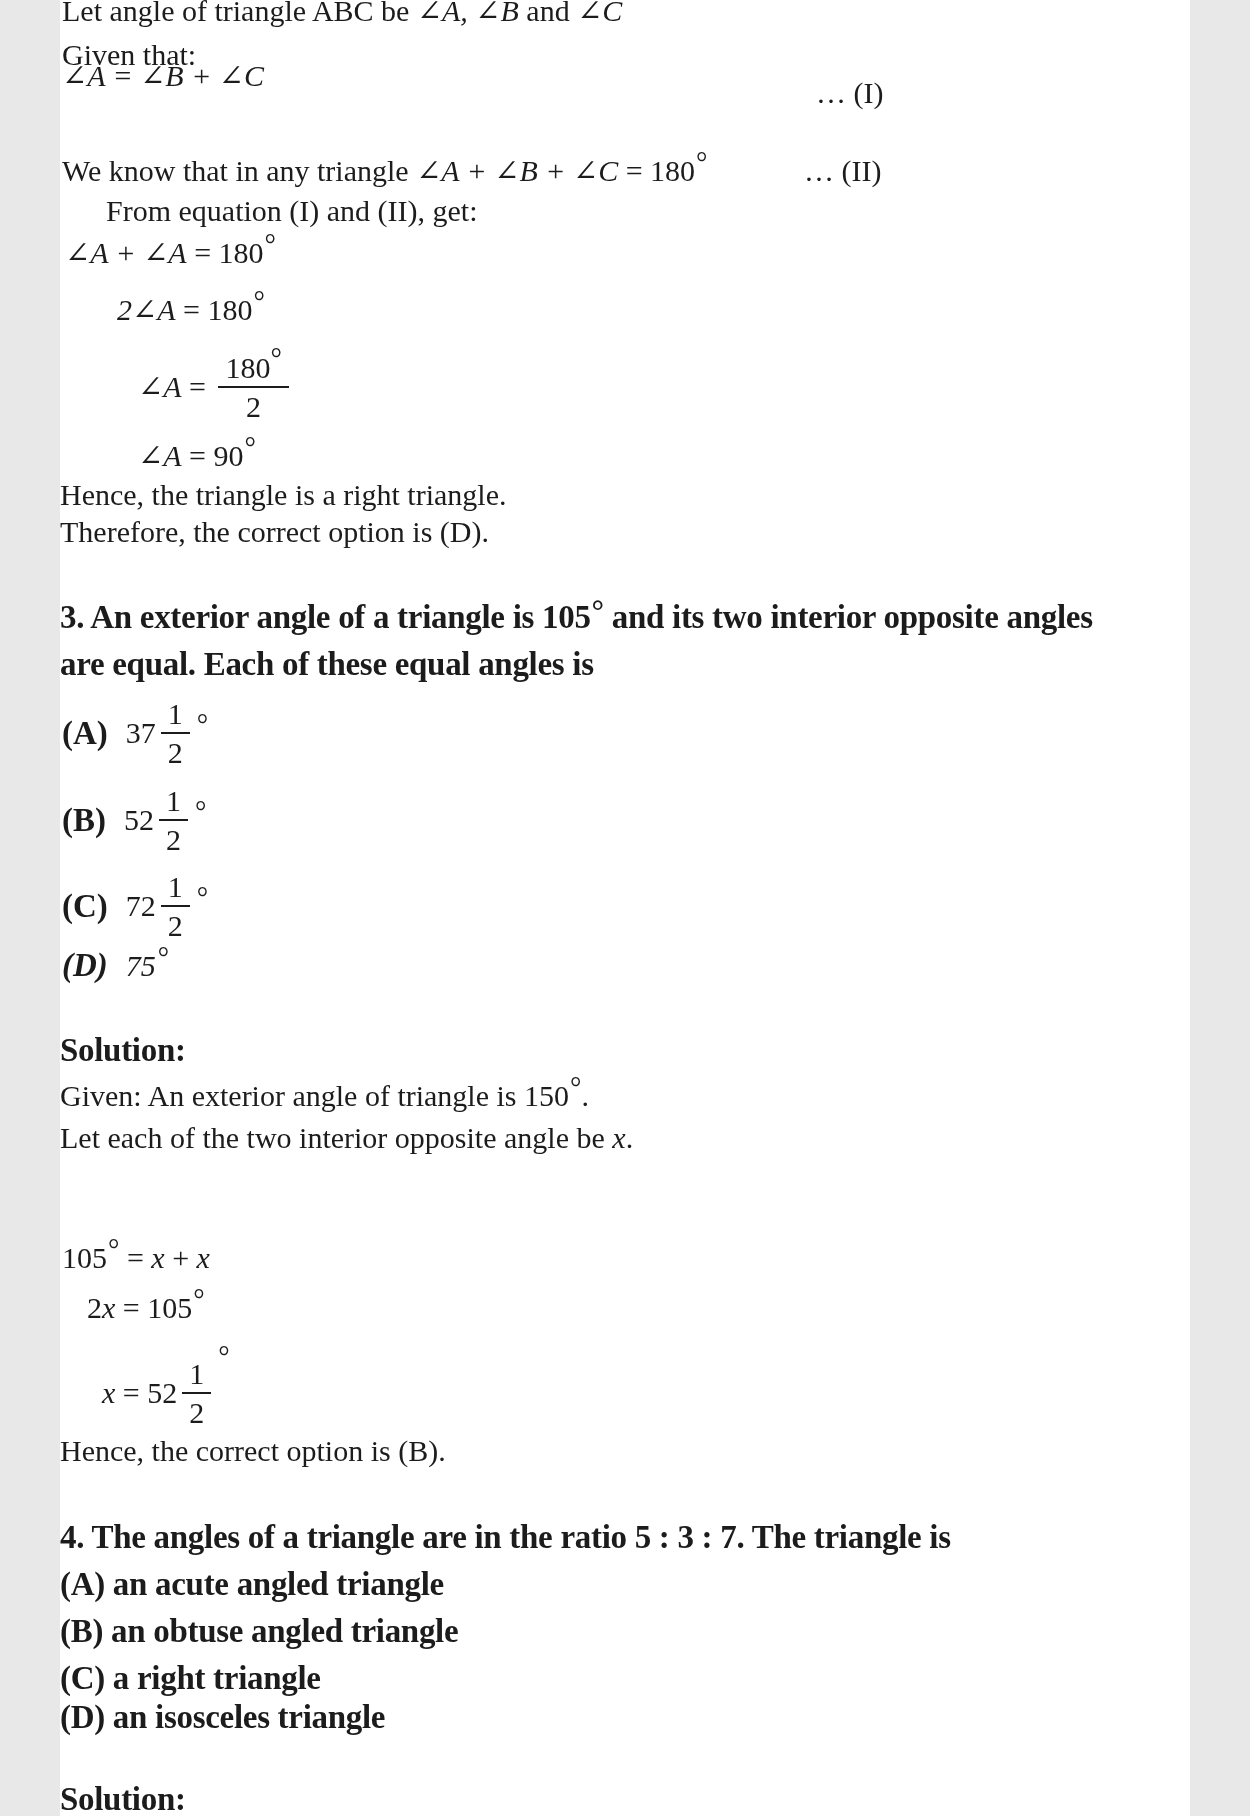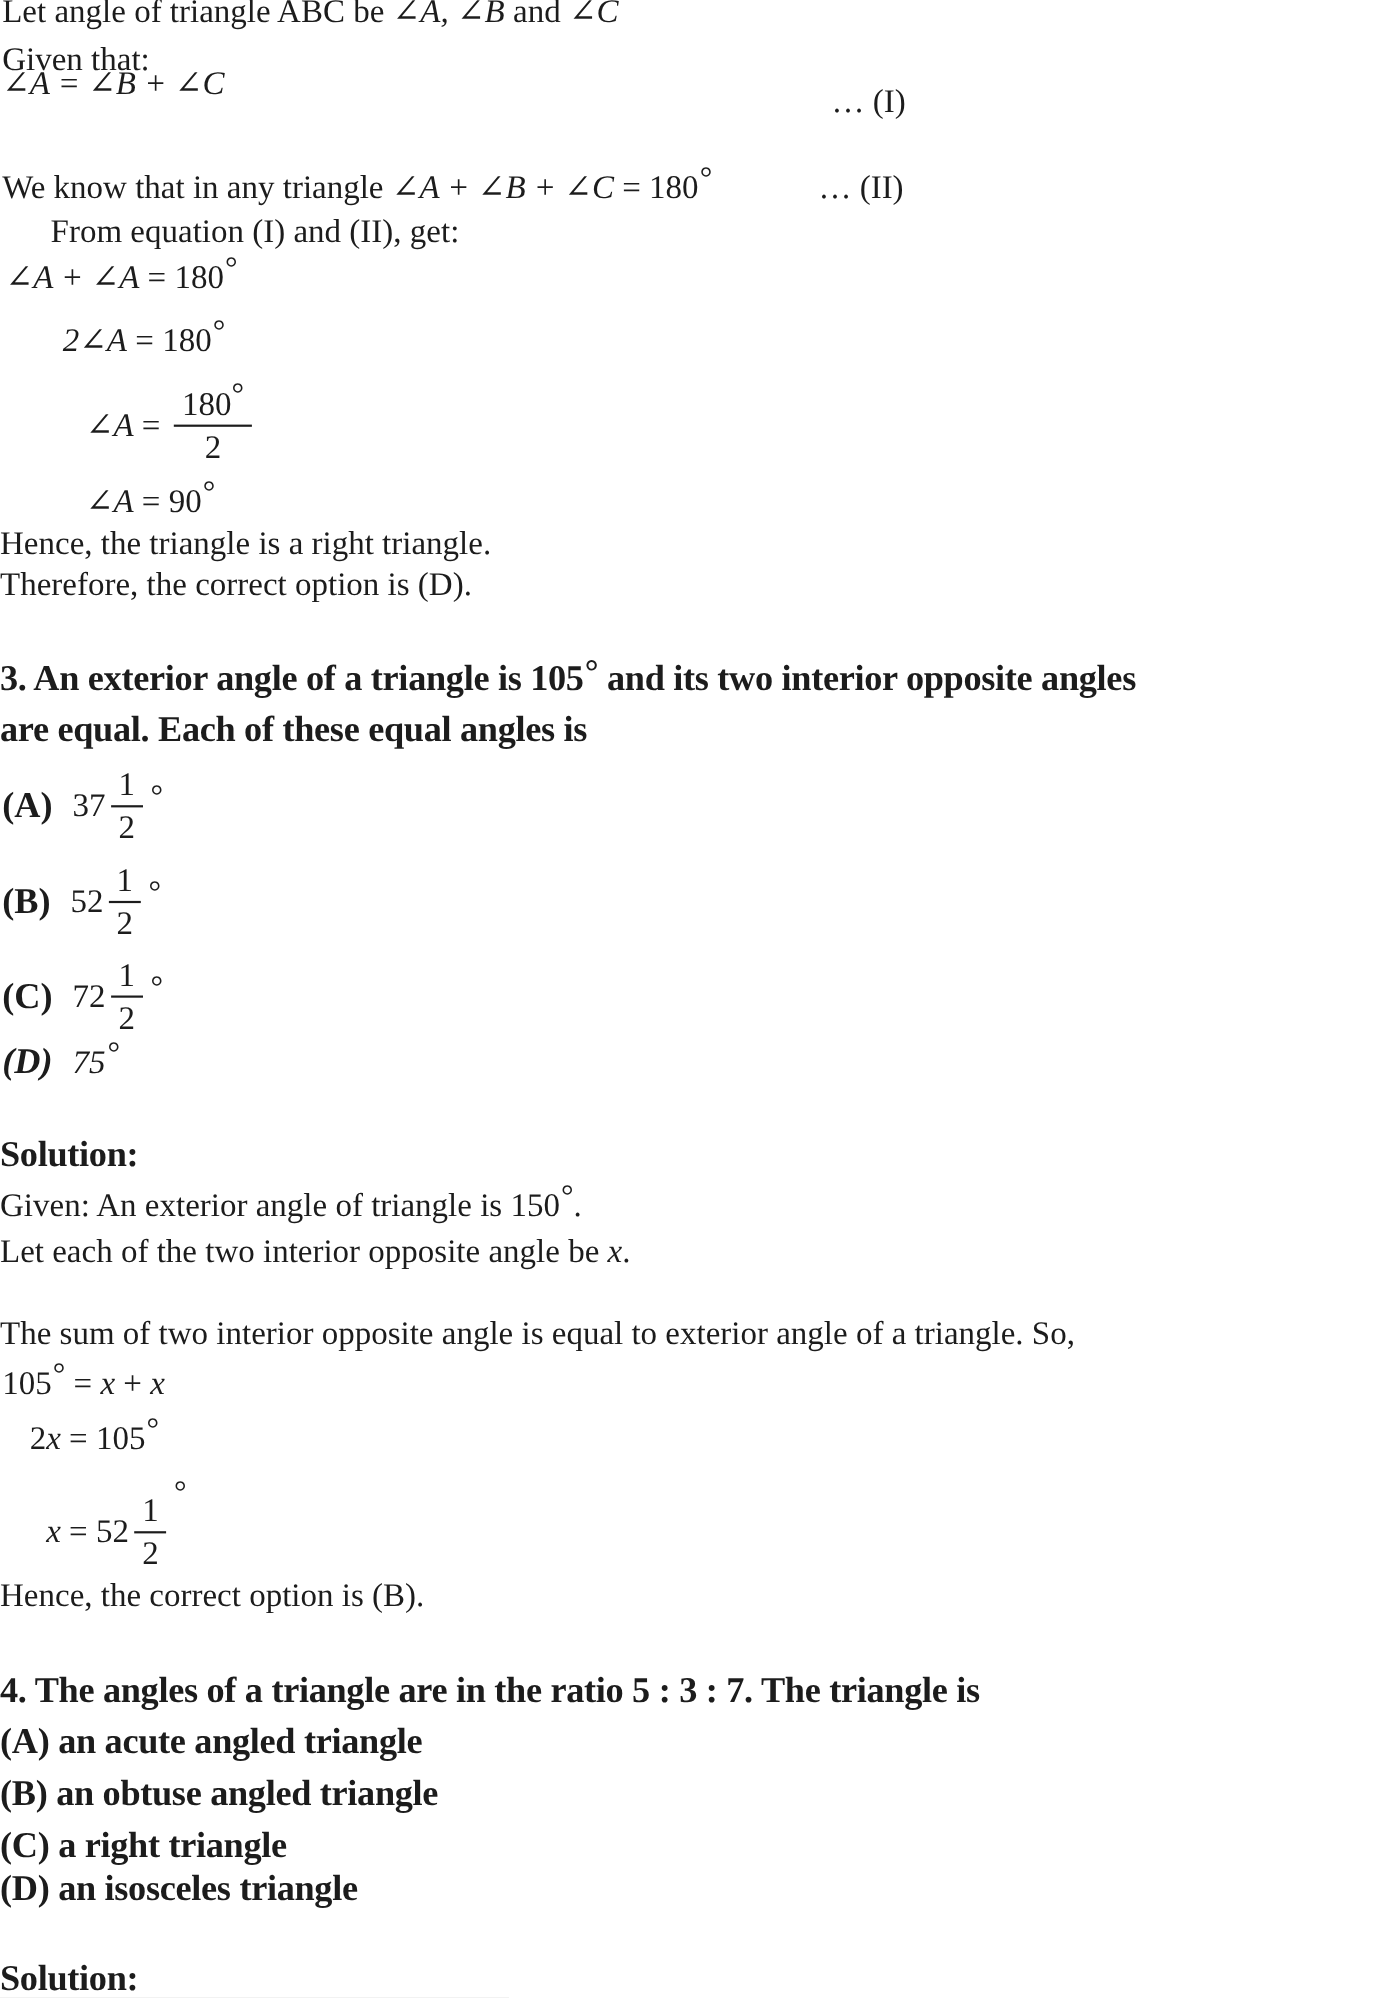--- a/index.html
+++ b/index.html
@@ -1,18 +1,18 @@
 <!DOCTYPE html>
 <html><head>
 <meta charset="utf-8">
 <style>
   html,body{margin:0;padding:0;background:#e8e8e8;}
   .page{
     position:relative;
-    width:1250px;height:1816px;
+    width:1130px;height:1816px;
     margin:0 auto;
     background:#ffffff;
     color:#1c1c1c;
     font-family:"Liberation Serif","DejaVu Serif","DejaVu Sans",serif;
     overflow:hidden;
   }
   .line{
     position:absolute;
     font-size:30px;
     line-height:1.22;
@@ -91,21 +91,20 @@
       <span class="frac">
         <span class="num"><span>1</span></span>
         <span class="den">2</span>
       </span>
       <span class="seg fd">°</span>
     </div>
     <div class="line" style="top: 945px; left: 2px; font-style: italic;"><span class="seg lb">(D)</span><span class="gap" style="width: 18px;"></span><span class="seg t">75</span><span class="seg sup">°</span></div>
     <div class="line heading" style="top: 1030px; left: 0px;"><span class="seg b">Solution:</span></div>
     <div class="line" style="top: 1078px; left: 0px;"><span class="seg t">Given: An exterior angle of triangle is 150</span><span class="seg sup">°</span><span class="seg t">.</span></div>
     <div class="line" style="top: 1120px; left: 0px;"><span class="seg t">Let each of the two interior opposite angle be </span><span class="seg m">x</span><span class="seg t">.</span></div>
-    <div class="line" style="top: 1195px; left: 0px;"><span class="seg t">The sum of two interior opposite angle is equal to exterior angle of a triangle. So,</span></div>
     <div class="line" style="top: 1240px; left: 2px;"><span class="seg t">105</span><span class="seg sup">°</span><span class="seg t"> = </span><span class="seg m">x</span><span class="seg t"> + </span><span class="seg m">x</span></div>
     <div class="line" style="top: 1290px; left: 27px;"><span class="seg t">2</span><span class="seg m">x</span><span class="seg t"> = 105</span><span class="seg sup">°</span></div>
     <div class="line fracrow" style="top: 1358px; left: 42px;">
       <span class="seg m">x</span>
       <span class="seg t">&nbsp;=&nbsp;52</span>
       <span class="frac">
         <span class="num"><span>1</span></span>
         <span class="den">2</span>
       </span>
       <span class="seg fd fdh">°</span>

